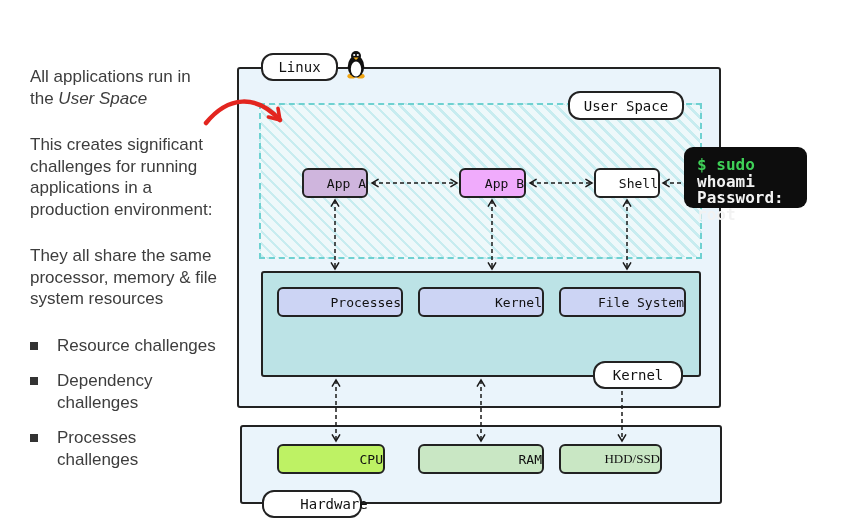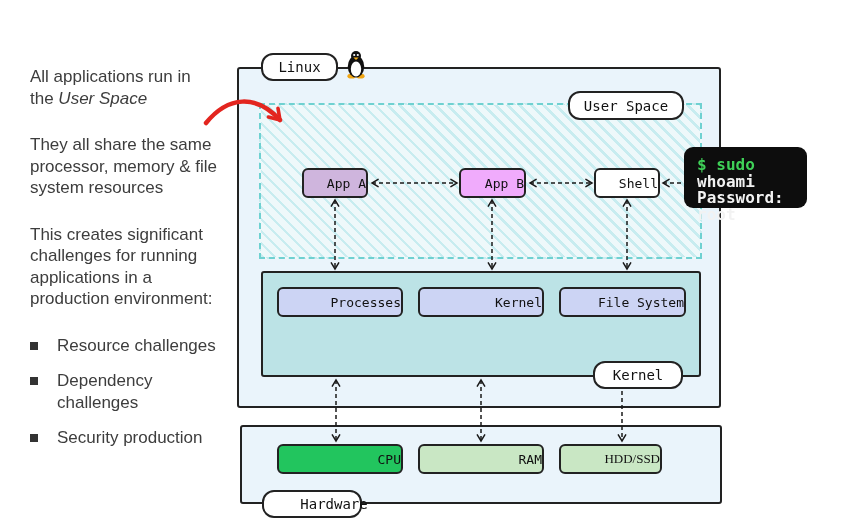--- a/index.html
+++ b/index.html
@@ -51,34 +51,34 @@
   #tux{position:absolute;left:344px;top:26px;width:24px;height:29px;z-index:11;}
 </style>
 </head>
 <body>
 
 <div id="canvas">
 
   <div class="side">
     <p><span>All applications run in</span><br>
       <span>the </span><span class="em">User Space</span></p>
+    <p>This creates significant challenges for running applications in a production environment:</p>
     <p>They all share the same processor, memory &amp; file system resources</p>
-    <p>This creates significant challenges for running applications in a production environment:</p>
     <div class="bullets">
       <div class="bullet-row">
         <span class="bullet-sq"></span>
         <span>Resource challenges</span>
       </div>
       <div class="bullet-row">
         <span class="bullet-sq"></span>
         <span>Dependency challenges</span>
       </div>
       <div class="bullet-row">
         <span class="bullet-sq"></span>
-        <span>Security production</span>
+        <span>Processes challenges</span>
       </div>
     </div>
   </div>
 
   <div class="container-box" style="left:237px;top:43px;width:484px;height:341px;"></div>
 
   <div class="container-box" style="left:240px;top:401px;width:482px;height:79px;"></div>
 
   <div id="user-space"></div>
 
@@ -151,21 +151,21 @@
     <span>Kernel</span>
   </div>
   <div class="module-box" style="left: 559px; top: 263px; width: 127px; height: 30px; background-color: rgb(204, 212, 244);">
     <span>File System</span>
   </div>
 
   <div class="label-box" style="left:593px;top:337px;width:90px;height:28px;">
     <span>Kernel</span>
   </div>
 
-  <div class="module-box" style="left: 277px; top: 420px; width: 126px; height: 30px; background-color: #22c55e;">
+  <div class="module-box" style="left: 277px; top: 420px; width: 108px; height: 30px; background-color: #bef264;">
     <span>CPU</span>
   </div>
   <div class="module-box" style="left: 418px; top: 420px; width: 126px; height: 30px; background-color: rgb(201, 231, 196);">
     <span>RAM</span>
   </div>
   <div class="module-box" style="left: 559px; top: 420px; width: 103px; height: 30px; background-color: rgb(201, 231, 196); font-family: Liberation Serif, serif;">
     <span>HDD/SSD</span>
   </div>
 
   <div class="label-box" style="left:262px;top:466px;width:100px;height:28px;padding-left:44px;">

